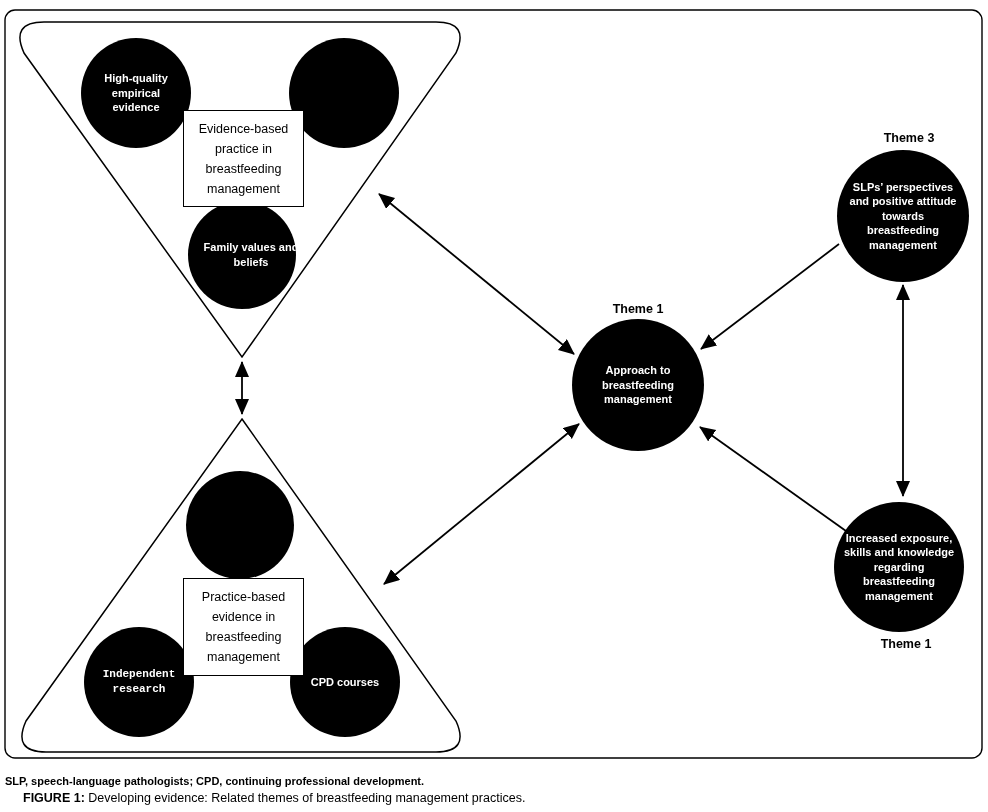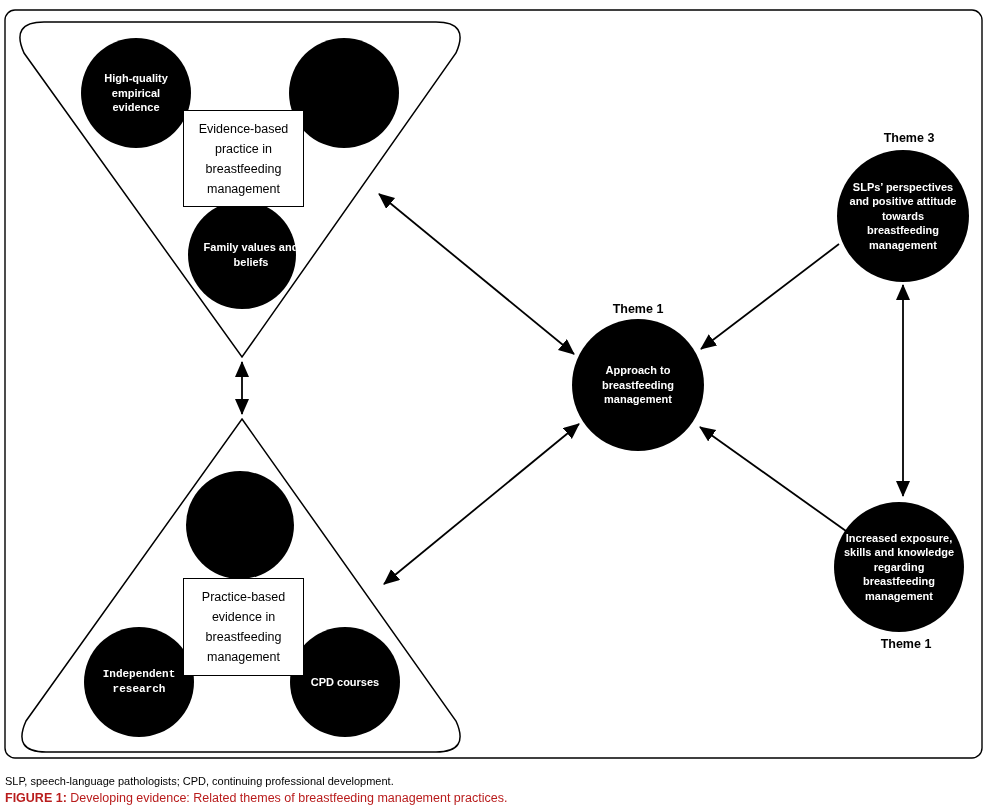--- a/index.html
+++ b/index.html
@@ -36,26 +36,27 @@
     font-weight:bold;
     font-size:12.5px;
     text-align:center;
     color:#000000;
   }
   .caption-abbrev{
     position:absolute;
     left:5px;top:775px;
     font-size:11px;
     color:#000000;
+    font-weight:bold;
   }
   .caption-figure{
     position:absolute;
-    left:5px;top:791px;
+    left:23px;top:791px;
     font-size:12.5px;
-    color:#b91c1c;
+    color:#000000;
   }
   .caption-figure .fig-label{font-weight:bold;}
 </style>
 </head>
 <body>
 
 <div id="figure-root">
 
   <svg id="diagram-svg" width="988" height="762" viewBox="0 0 988 762">
     <defs>

